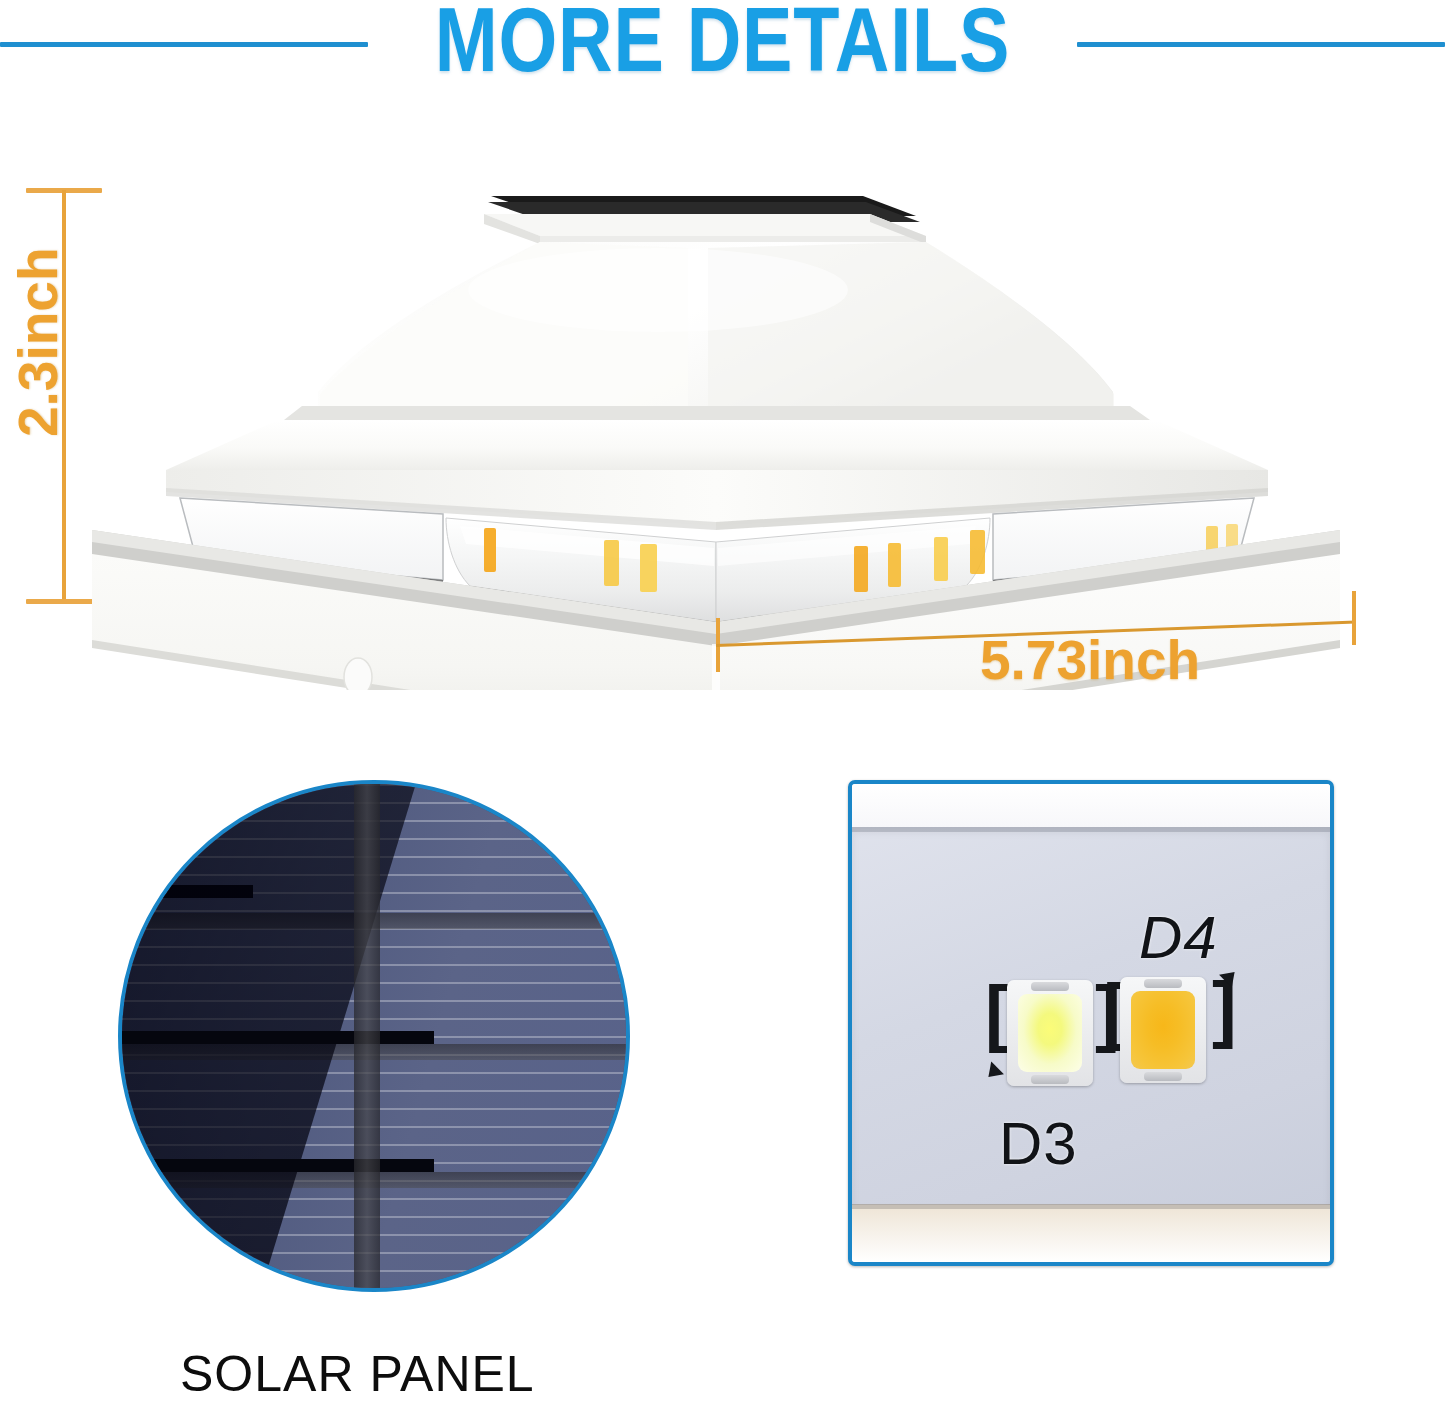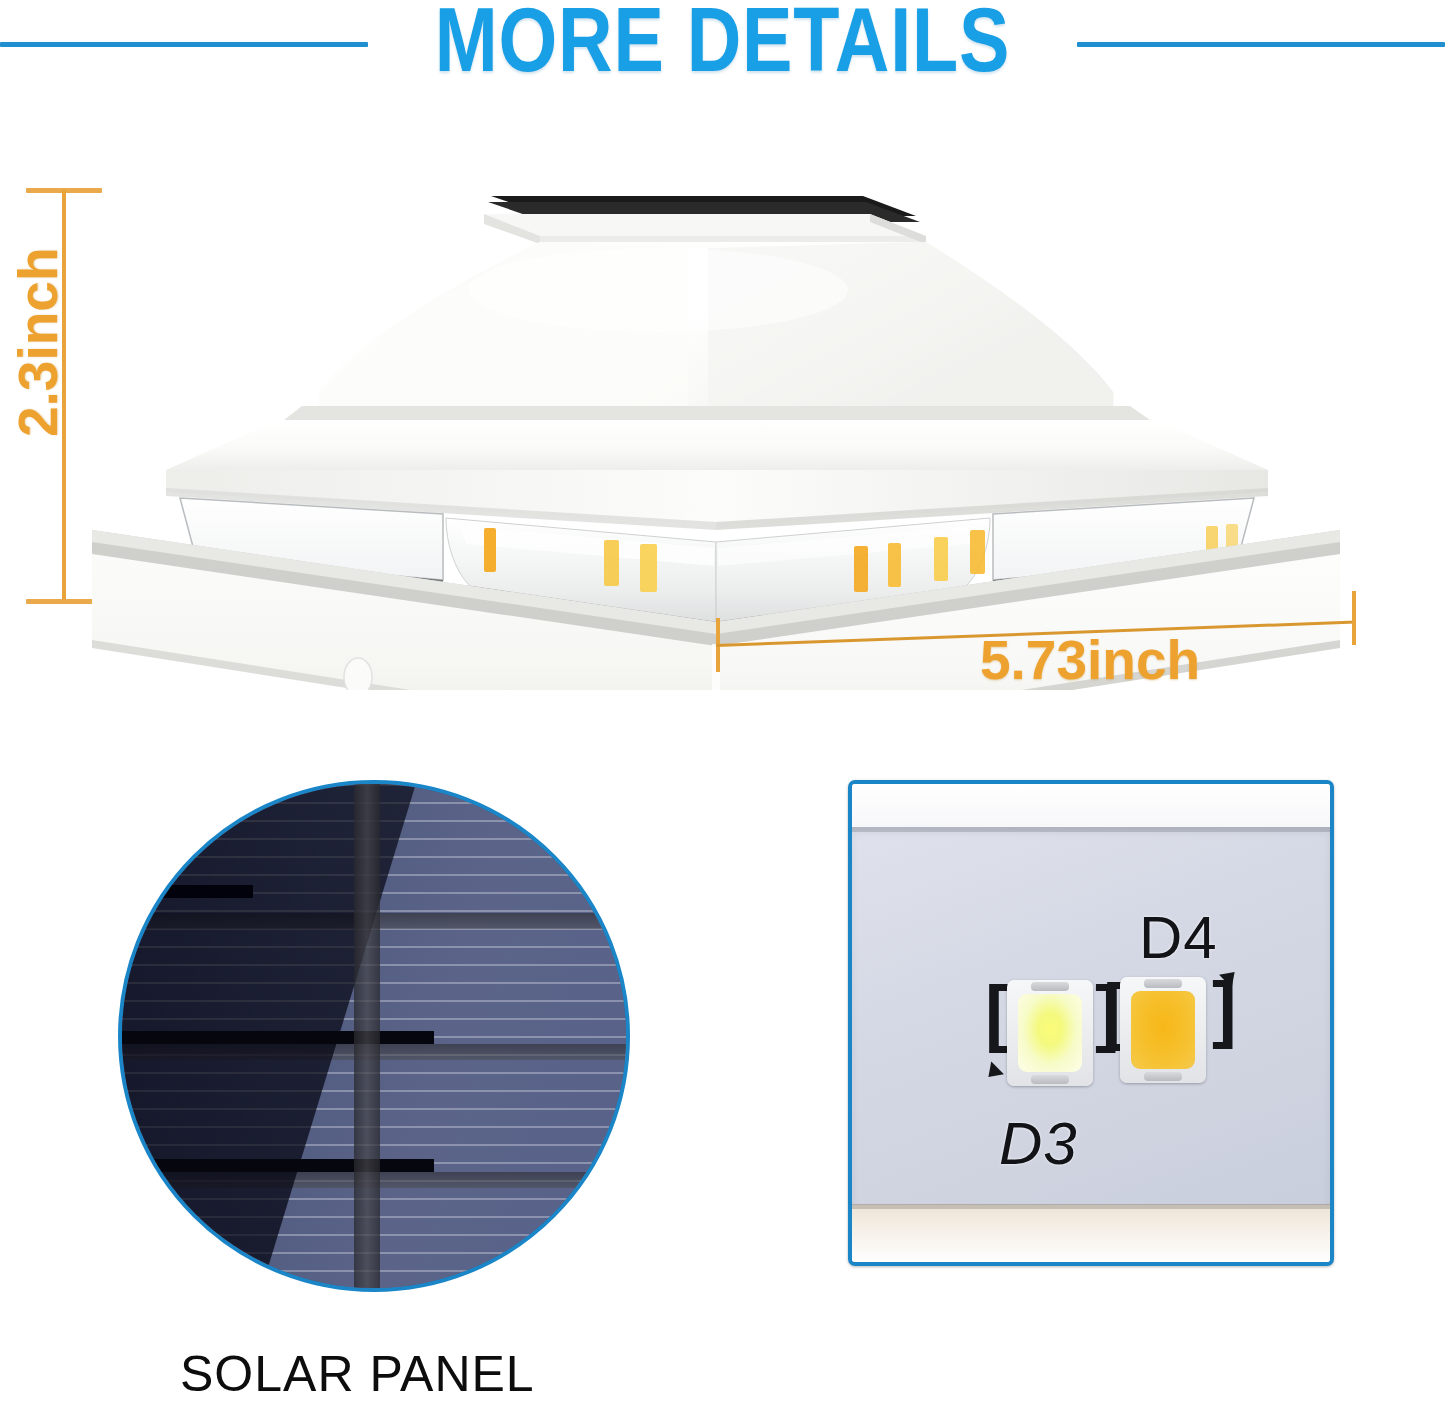--- a/index.html
+++ b/index.html
@@ -133,22 +133,22 @@
   .brk.l2{left:251px;top:190px;font-size:74px;}
   .brk.r2{left:360px;top:188px;font-size:74px;}
 
   .arrow{position:absolute;width:0;height:0;}
   .arrow.a1{left:132px;top:282px;border-left:9px solid transparent;border-top:13px solid #15171b;border-right:9px solid transparent;transform:rotate(45deg);}
   .arrow.a2{left:369px;top:186px;border-left:9px solid transparent;border-bottom:13px solid #15171b;border-right:9px solid transparent;transform:rotate(45deg);}
 
   .led-lbl{position:absolute;color:#111317;font-family:"Liberation Sans",sans-serif;
     font-weight:normal;font-size:60px;line-height:1;letter-spacing:1px;
     text-shadow:0 0 3px rgba(255,255,255,.9);}
-  .led-lbl.d3{left:147px;top:330px;font-style:italic;}
-  .led-lbl.d4{left:287px;top:124px;}
+  .led-lbl.d3{left:147px;top:330px;}
+  .led-lbl.d4{left:287px;top:124px;font-style:italic;}
 
   
   .caption{
     position:absolute;
     font-family:"Liberation Sans Narrow","Liberation Sans",sans-serif;
     font-weight:normal;font-size:50px;color:#0d0d0d;
     letter-spacing:1px;white-space:nowrap;
   }
   .caption.solar-cap{left:180px;top:1345px;}
   .caption.led-cap{left:982px;top:1345px;}

